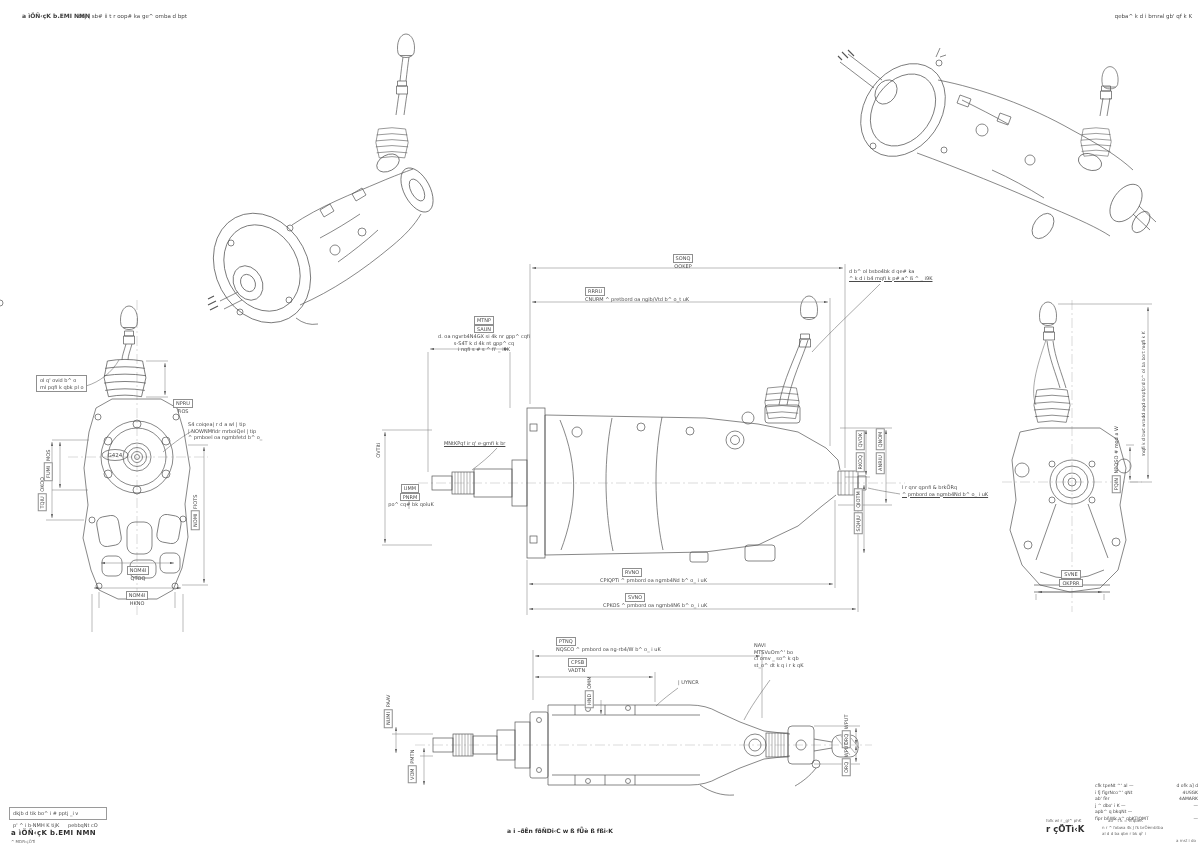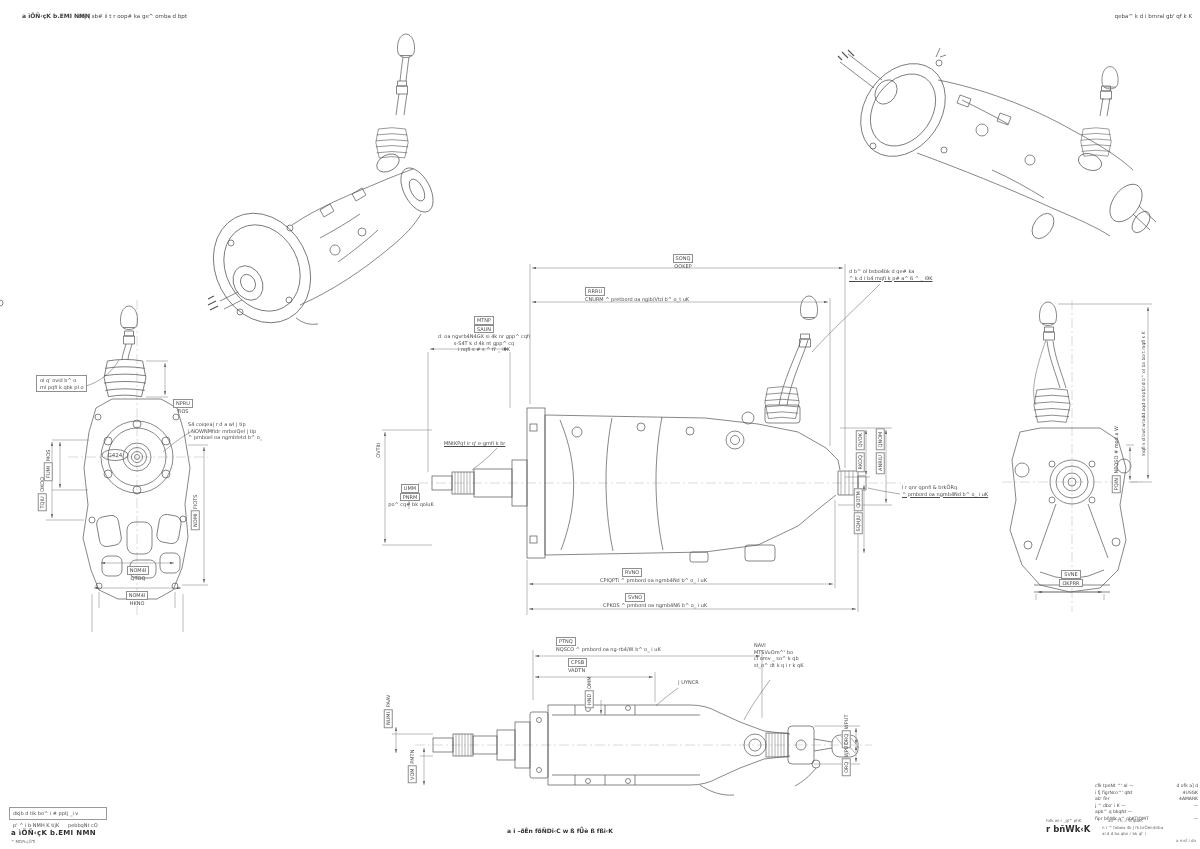--- a/index.html
+++ b/index.html
@@ -452,18 +452,18 @@
         <span>apb^ q bkqNt —</span>
         <span></span>
       </div>
   <div class="note-row">
         <span>fipr bñWk a^ qbKTIÖMT</span>
         <span>—</span>
       </div>
 </div>
 <div class="lbl tl tiny" style="left:1046px;top:818px">fofk wl r _gl^ phK</div>
 <div class="lbl tl tiny" style="left:1108px;top:818px">ao^ t k = VfqbëK</div>
-<div class="lbl tl" style="left:1046px;top:824px;font-size:8.5px;font-weight:bold;color:#2e2e2e">r bñWk‹K</div>
+<div class="lbl tl" style="left:1046px;top:824px;font-size:8.5px;font-weight:bold;color:#2e2e2e">r çÖTì‹K</div>
 <div class="lbl tl tiny" style="left:1102px;top:825px">n r ^ fobwa 4k J fk brÖèmbtba</div>
 <div class="lbl tl tiny" style="left:1102px;top:831px">al d d ba qbn r bk qì' i</div>
 <div class="lbl tr tiny" style="left:1156px;top:838px;width:40px">a mst i do</div>
 
 </div>
 
 </body></html>

